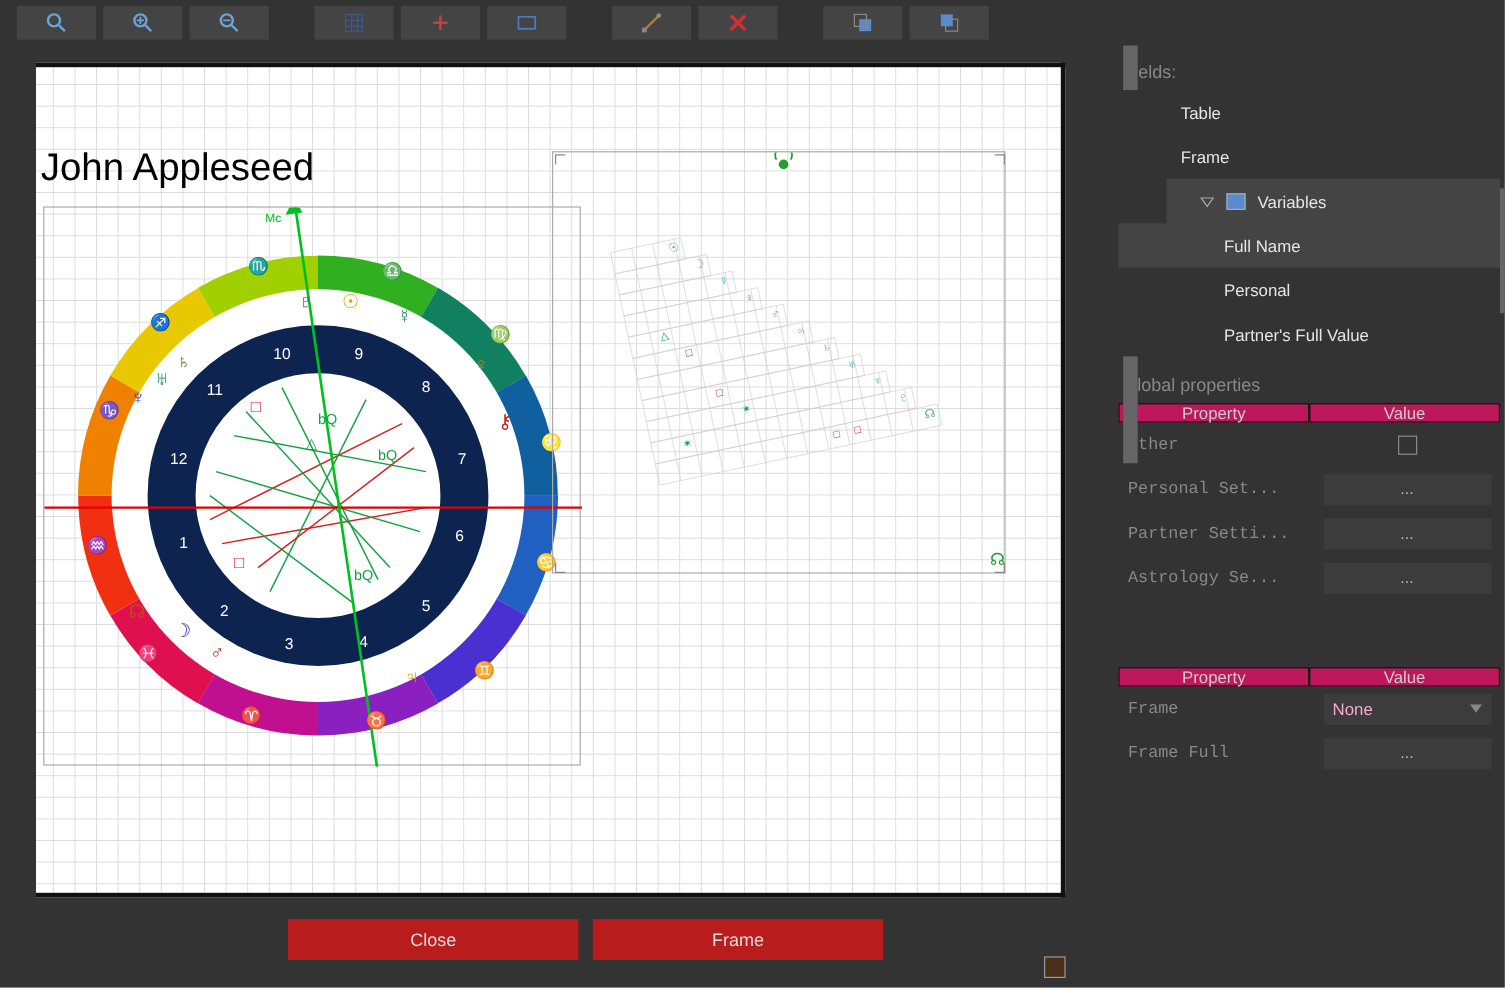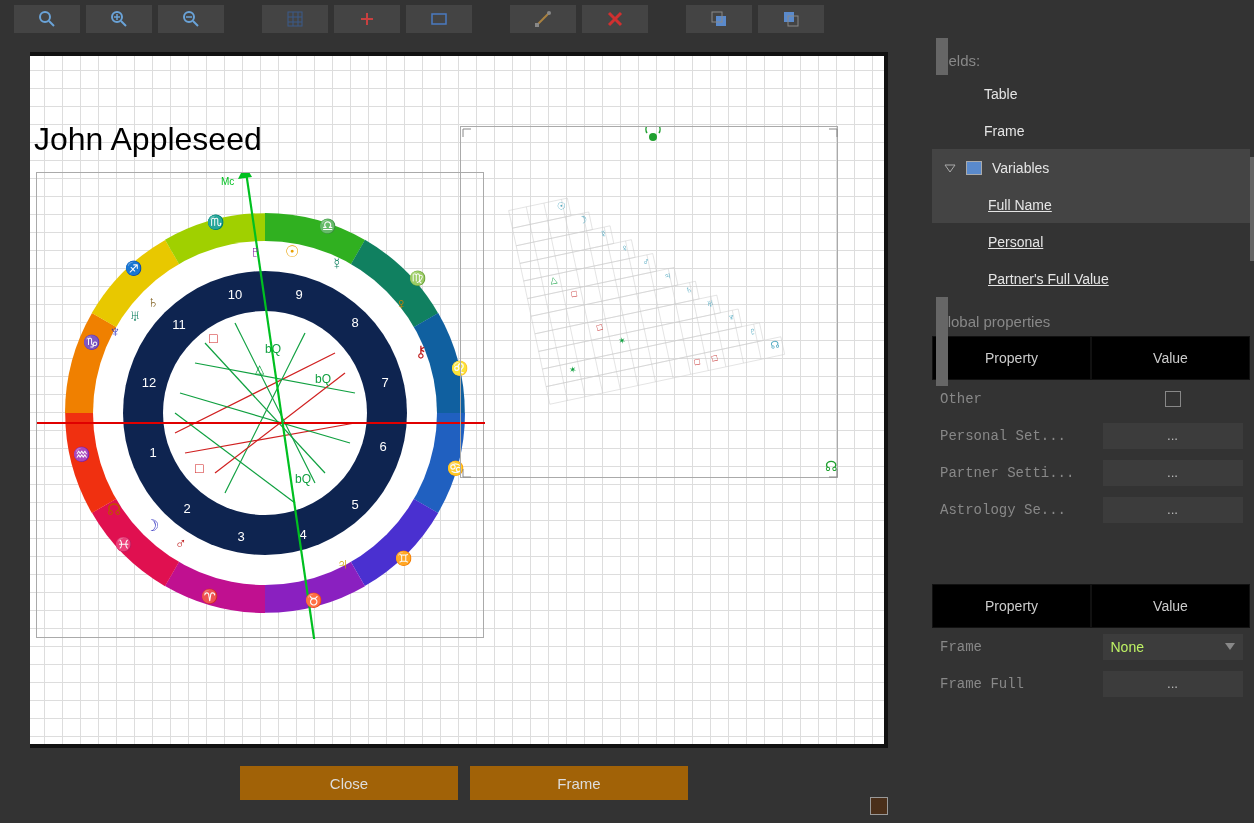--- a/index.html
+++ b/index.html
@@ -98,23 +98,23 @@
 .scroll-v .thumb { position: absolute; left: 0; top: 0; width: 12px; height: 348px; background: #666; }
 
 
 .button-bar {
   margin-top: 18px;
   display: flex;
   gap: 12px;
   padding-left: 210px;
 }
 .big-btn {
-  width: 218px;
+  width: 242px;
   height: 34px;
-  background: #a16207;
+  background: #b91c1c;
   border: none;
   color: #ddd;
   font-size: 15px;
   cursor: pointer;
 }
 
 
 .right-panel {
   width: 324px;
   display: flex;
@@ -132,22 +132,22 @@
   position: relative;
 }
 .tree-item {
   height: 37px;
   display: flex;
   align-items: center;
   padding-left: 52px;
   color: #e5e5e5;
   cursor: pointer;
 }
-.tree-item.expando { padding-left: 12px; }
-.tree-item.child { padding-left: 56px; text-decoration: underline; }
+.tree-item.expando { padding-left: 28px; margin-left: 40px; }
+.tree-item.child { padding-left: 88px; }
 .tree-item.selected { background: #444; }
 .expand-tri {
   width: 12px; height: 12px;
   margin-right: 10px;
   display: inline-block;
 }
 .mini-icon {
   width: 16px; height: 14px;
   margin-right: 10px;
   background: #5a8acc;
@@ -160,23 +160,23 @@
   top: 82px;
   width: 10px;
   height: 104px;
   background: #666;
 }
 
 .prop-grid {
   background: #333;
 }
 .prop-header {
-  height: 44px;
-  display: flex;
-  background: #000000;
+  height: 16px;
+  display: flex;
+  background: #be185d;
   color: #ccc;
 }
 .prop-header > div {
   flex: 1;
   display: flex;
   align-items: center;
   justify-content: center;
   border: 1px solid #111;
 }
 .prop-row {
@@ -214,21 +214,21 @@
   cursor: pointer;
 }
 .combo {
   width: 140px;
   height: 26px;
   background: #3c3c3c;
   display: flex;
   align-items: center;
   justify-content: space-between;
   padding: 0 8px;
-  color: #bef264;
+  color: #f9a8d4;
 }
 .tri-down {
   width: 0; height: 0;
   border-left: 5px solid transparent;
   border-right: 5px solid transparent;
   border-top: 7px solid #888;
 }
 
 .color-swatch-bar {
   position: absolute;

